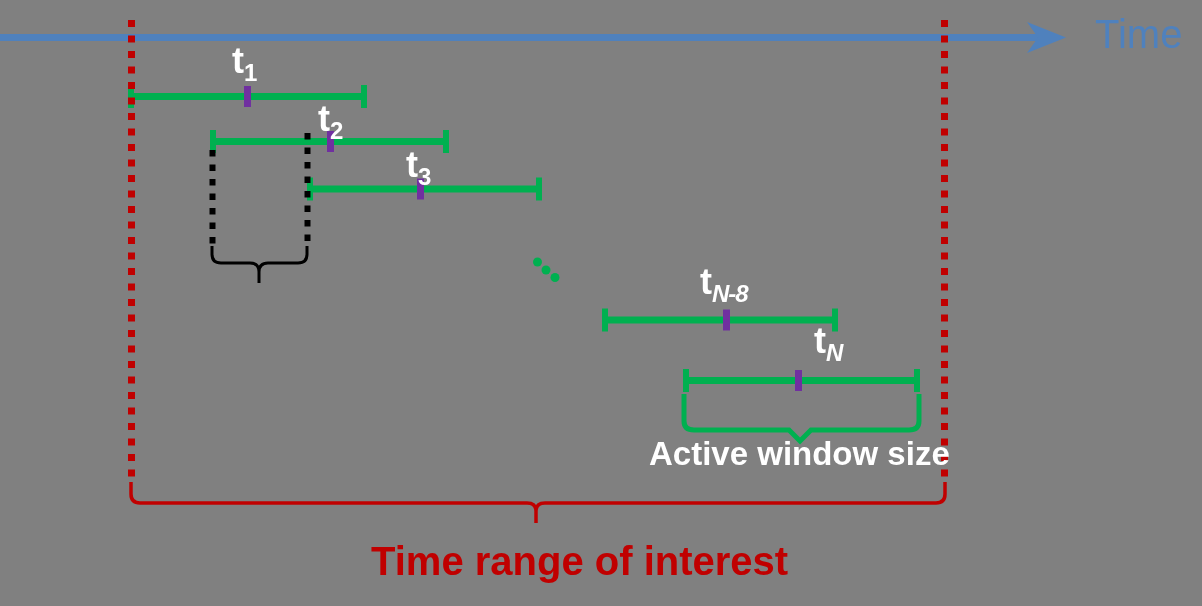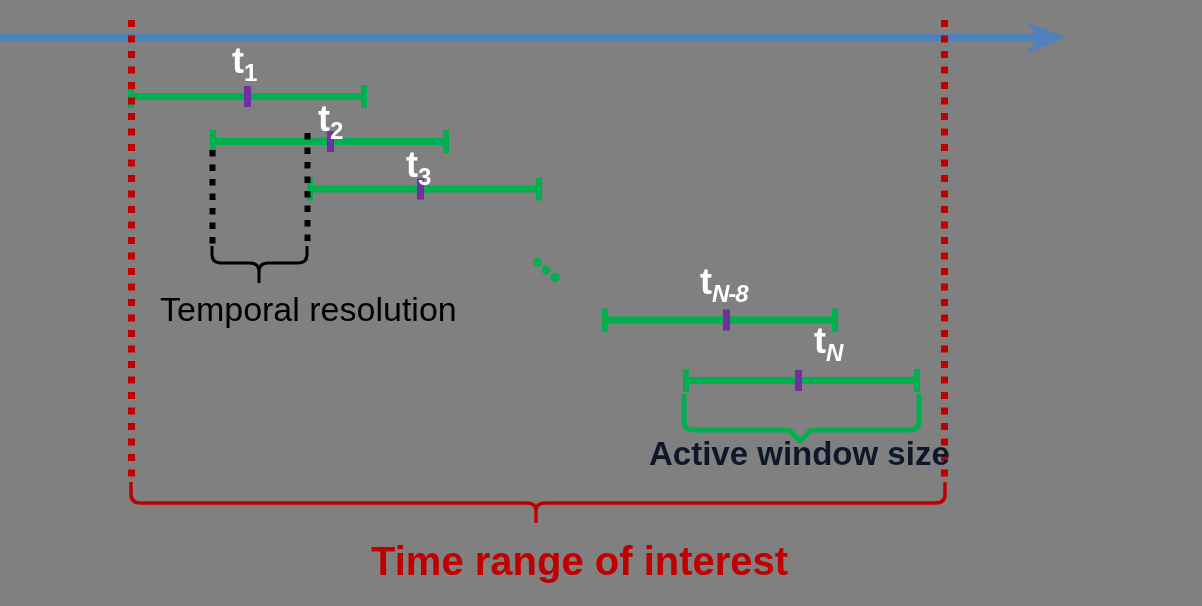--- a/index.html
+++ b/index.html
@@ -15,21 +15,21 @@
   .time-lbl{left:1095px;top:13px;font-size:40px;color:#4f81bd;font-weight:normal;}
   .tlabel{color:#ffffff;font-weight:bold;font-size:36px;}
   .tlabel .tsub{font-size:24px;vertical-align:-8px;letter-spacing:-1px;}
   .tsub.italic{font-style:italic;}
   .t1{left:232px;top:42px;}
   .t2{left:318px;top:100px;}
   .t3{left:406px;top:146px;}
   .tn1{left:700px;top:263px;}
   .tn{left:782px;top:322px;margin-left:32px;}
   .temporal-lbl{left:160px;top:292px;font-size:34px;color:#000000;font-weight:normal;}
-  .active-lbl{left:649px;top:437px;font-size:33px;color:#0f172a;font-weight:bold;}
+  .active-lbl{left:649px;top:437px;font-size:33px;color:#ffffff;font-weight:bold;}
   .range-lbl{left:371px;top:540px;font-size:40px;color:#c00000;font-weight:bold;}
 </style>
 </head>
 <body>
 
 <div class="stage">
 
   <svg width="1202" height="606" viewBox="0 0 1202 606">
 
     <rect x="0" y="34" width="1038" height="7" fill="#4f81bd"></rect>
@@ -78,30 +78,30 @@
     <path d="M212,246 L212,254 Q212,263 221,263 L250,263 Q259,263 259,272 L259,283 L259,272 Q259,263 268,263 L298,263 Q307,263 307,254 L307,246" fill="none" stroke="#000000" stroke-width="3"></path>
 
     <path d="M684,394 L684,421 Q684,430 694,430 L789,430 L800,441 L811,430 L909,430 Q919,430 919,421 L919,394" fill="none" stroke="#00b050" stroke-width="5"></path>
 
     <line x1="131.5" y1="20" x2="131.5" y2="477" stroke="#c00000" stroke-width="7" stroke-dasharray="7 8.5"></line>
     <line x1="944.5" y1="20" x2="944.5" y2="477" stroke="#c00000" stroke-width="7" stroke-dasharray="7 8.5"></line>
 
     <path d="M131,482 L131,494 Q131,503 140,503 L527,503 Q536,503 536,511 L536,523 L536,511 Q536,503 545,503 L936,503 Q945,503 945,494 L945,482" fill="none" stroke="#c00000" stroke-width="3.5"></path>
   </svg>
 
+  <div class="lbl time-lbl">Time</div>
 
   <div class="lbl tlabel t1"><span>t</span><span class="tsub">1</span></div>
 
   <div class="lbl tlabel t2"><span>t</span><span class="tsub">2</span></div>
 
   <div class="lbl tlabel t3"><span>t</span><span class="tsub">3</span></div>
 
   <div class="lbl tlabel tn1"><span>t</span><span class="tsub italic">N-8</span></div>
 
   <div class="lbl tlabel tn"><span>t</span><span class="tsub italic">N</span></div>
 
-  <div class="lbl temporal-lbl">Temporal resolution</div>
 
   <div class="lbl active-lbl">Active window size</div>
 
   <div class="lbl range-lbl">Time range of interest</div>
 
 </div>
 
 </body></html>

